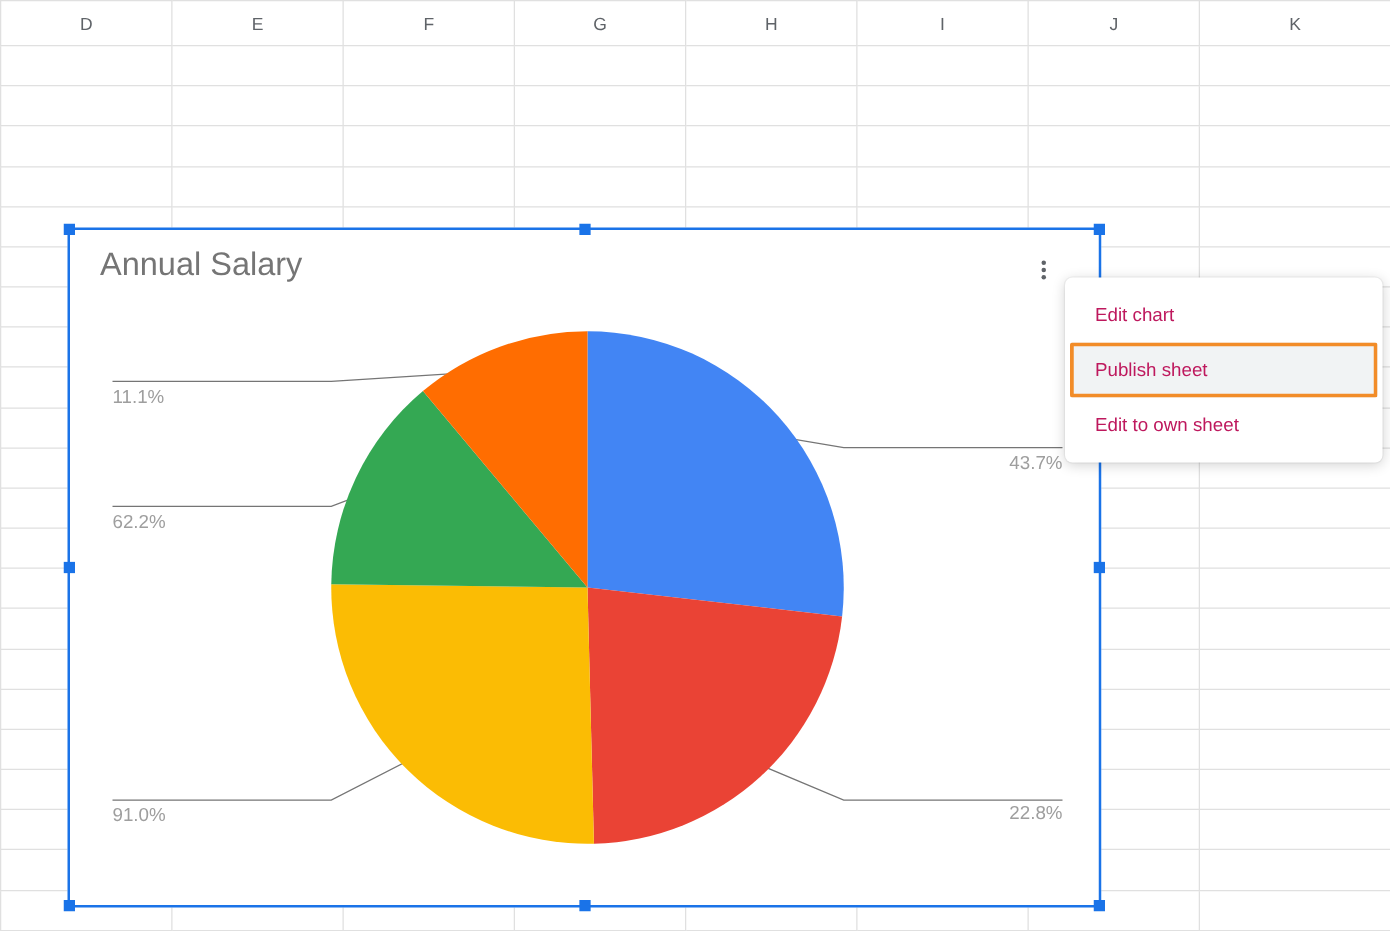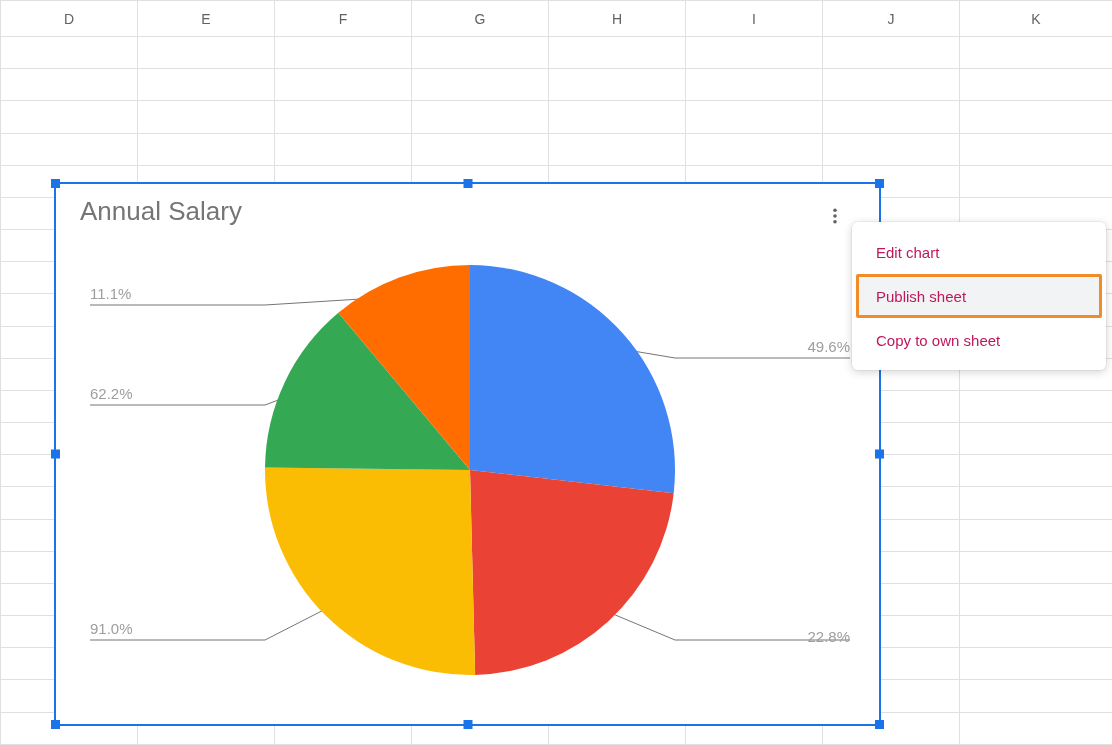--- a/index.html
+++ b/index.html
@@ -78,20 +78,21 @@
     position: absolute;
     left: 0; top: 54px;
     width: 780px;
     height: 440px;
   }
   .slice-label {
     position: absolute;
     font-size: 15px;
     color: #9e9e9e;
     white-space: nowrap;
+    margin-top: 24px;
   }
   .leader {
     stroke: #757575;
     stroke-width: 1;
     fill: none;
   }
   .dot-anchor {
     fill: #9e9e9e;
   }
 
@@ -427,33 +428,33 @@
           </g>
         <g id="pie-group">
             <path d="M 390 220 L 390 15 A 205 205 0 0 1 593.6903186566017 243.13555889906377 Z" fill="#4285f4"></path>
             <path d="M 390 220 L 593.6903186566017 243.13555889906377 A 205 205 0 0 1 395.1516695658842 424.9352588030765 Z" fill="#ea4335"></path>
             <path d="M 390 220 L 395.1516695658842 424.9352588030765 A 205 205 0 0 1 185.0161859382177 217.42396182391272 Z" fill="#fbbc04"></path>
             <path d="M 390 220 L 185.0161859382177 217.42396182391272 A 205 205 0 0 1 258.33820609880013 62.86893360408334 Z" fill="#34a853"></path>
             <path d="M 390 220 L 258.33820609880013 62.86893360408334 A 205 205 0 0 1 389.99999999999994 15 Z" fill="#ff6d01"></path>
           </g>
       </svg>
       <div id="labels-layer">
-          <div class="slice-label" style="top: 88px; right: 10px;">49.6%</div>
-          <div class="slice-label" style="top: 378px; right: 10px;">22.8%</div>
+          <div class="slice-label" style="top: 88px; right: 10px;">43.7%</div>
+          <div class="slice-label" style="top: 368px; right: 10px;">22.8%</div>
           <div class="slice-label" style="top: 370px; left: 10px;">91.0%</div>
           <div class="slice-label" style="top: 135px; left: 10px;">62.2%</div>
           <div class="slice-label" style="top: 35px; left: 10px;">11.1%</div>
         </div>
     </div>
   </div>
 </div>
 
 <div class="menu">
   <div class="menu-item">
     <span>Edit chart</span>
   </div>
   <div class="menu-item highlight">
     <span>Publish sheet</span>
   </div>
   <div class="menu-item">
-    <span>Copy to own sheet</span>
+    <span>Edit to own sheet</span>
   </div>
 </div>
 
 </body></html>

